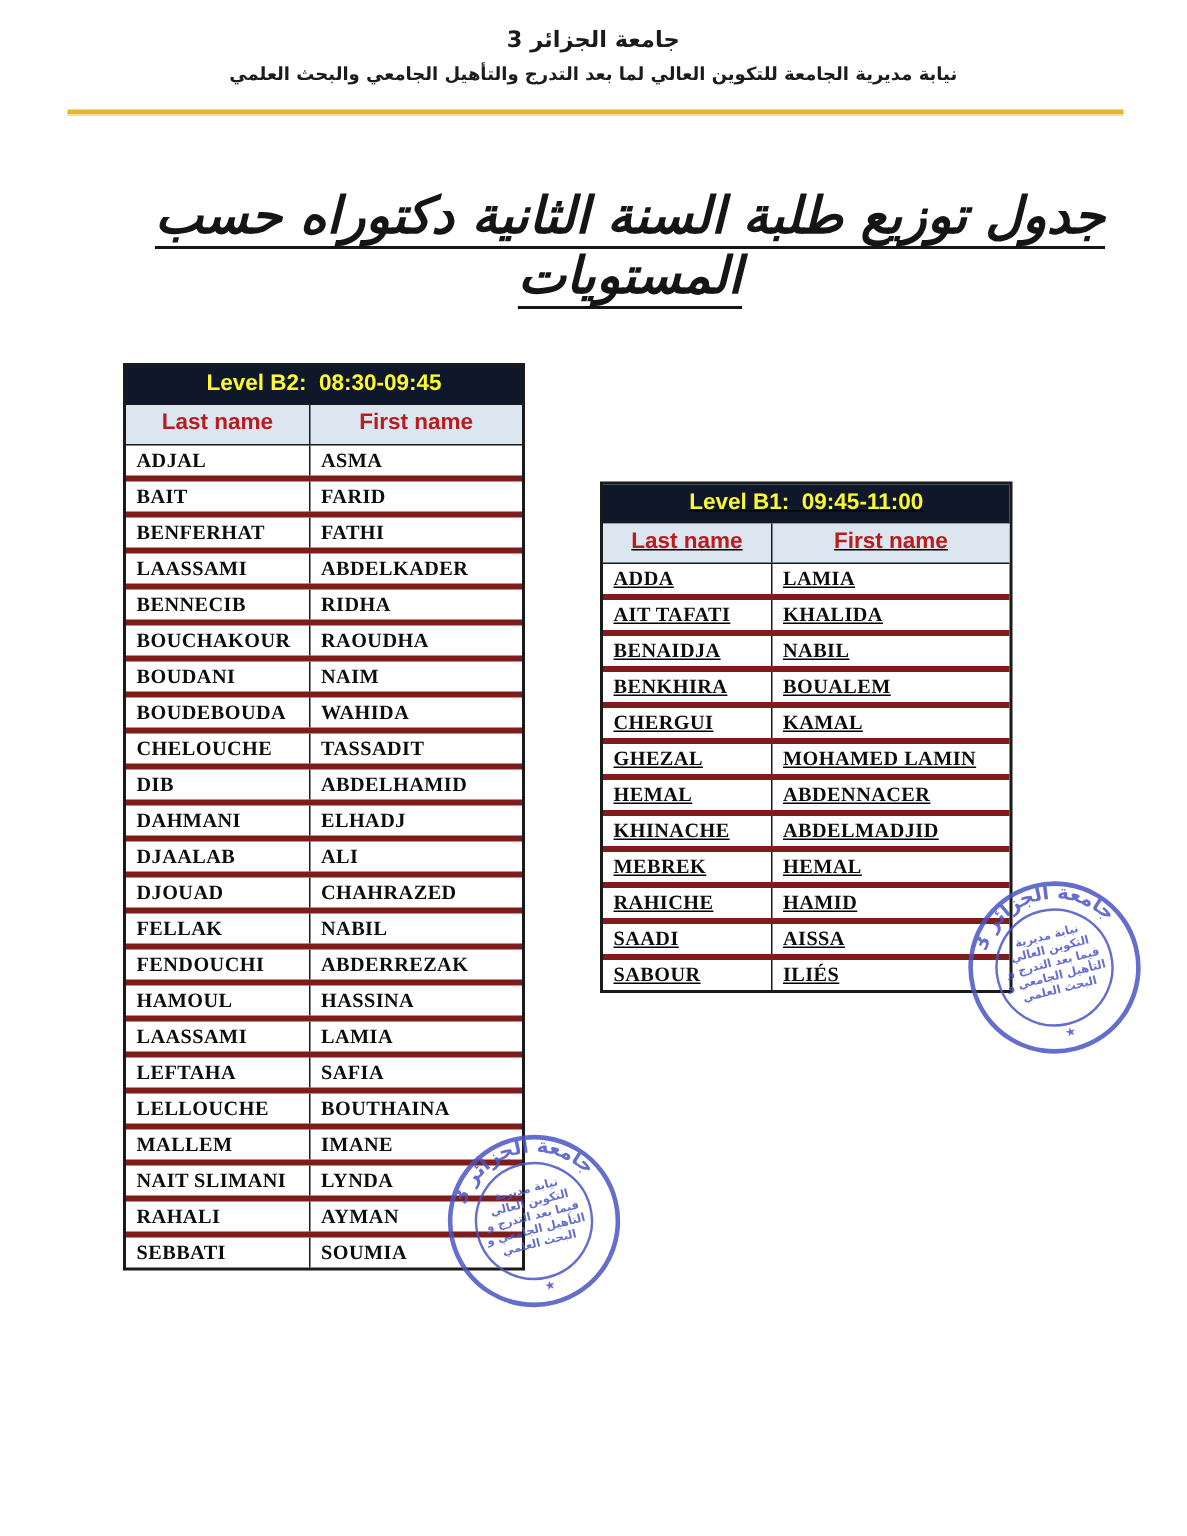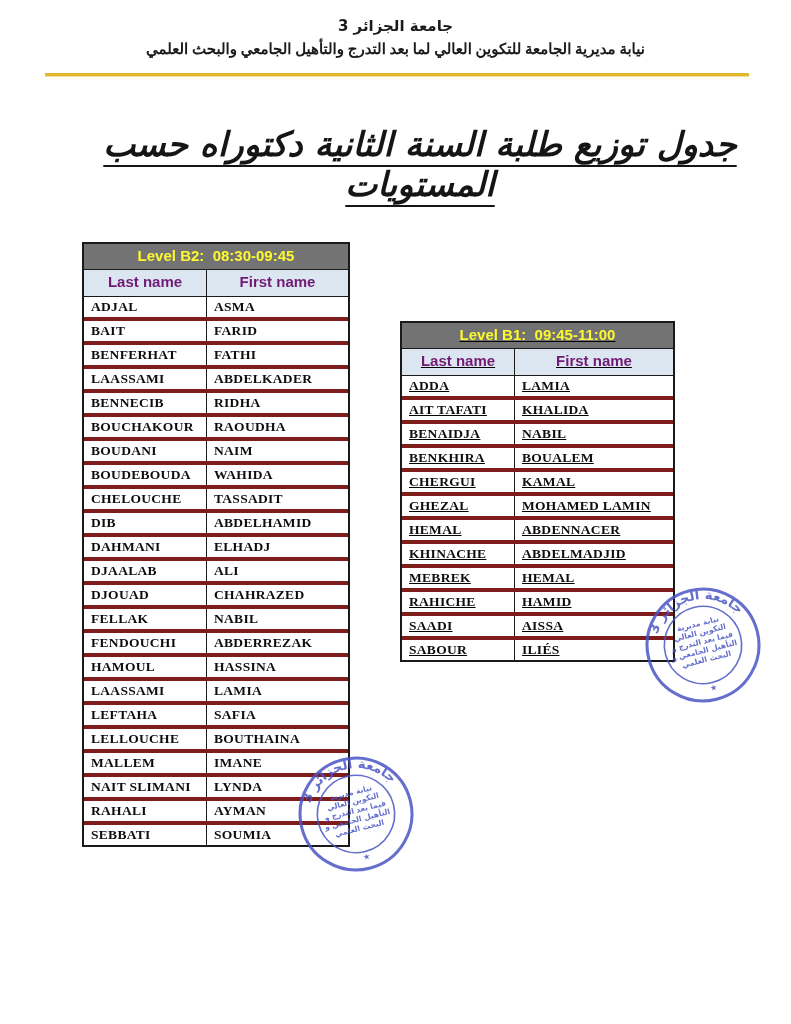--- a/index.html
+++ b/index.html
@@ -10,21 +10,21 @@
     overflow:hidden;
   }
   
   .doc-header{
     position:absolute;top:14px;left:0;width:791px;
     text-align:center;direction:rtl;
     font-family:"DejaVu Sans",sans-serif;
     color:#1b1b1b;
   }
   .doc-header .uni{font-size:15px;font-weight:bold;line-height:24px;}
-  .doc-header .dept{font-size:15px;font-weight:bold;line-height:22px;font-family:Liberation Serif, serif;}
+  .doc-header .dept{font-size:12px;font-weight:bold;line-height:22px;}
   .gold-rule{
     position:absolute;top:73px;left:45px;width:704px;height:3px;
     background:#e3b72a;border-bottom:1px solid #f0e1a6;
   }
   
   .doc-title{
     position:absolute;top:124px;left:50px;width:740px;
     text-align:center;direction:rtl;
     font-family:"DejaVu Sans",sans-serif;
     font-size:34px;font-weight:bold;font-style:italic;
@@ -37,29 +37,29 @@
   .doc-table{
     position:absolute;
     border:2px solid #1a1a1a;
     box-sizing:border-box;
     background:#fff;
   }
   .t-b2{left:82px;top:242px;width:268px;}
   .t-b1{left:400px;top:321px;width:275px;text-decoration:underline;}
   .lvl{
     height:24.5px;line-height:24.5px;
-    background:#737373;color:#fdf931;
+    background:#0f172a;color:#fdf931;
     font-weight:bold;font-size:15px;text-align:center;
     border-bottom:1.5px solid #1a1a1a;
     white-space:pre;
   }
   .sub{display:flex;background:#dce6f1;border-bottom:1.5px solid #1a1a1a;}
   .sub-cell{
     height:26px;line-height:23.5px;
-    color:#701a75;font-weight:bold;font-size:15px;text-align:center;
+    color:#b91c1c;font-weight:bold;font-size:15px;text-align:center;
     box-sizing:border-box;
   }
   .row{display:flex;border-bottom:4px solid #7f1d1d;}
   .rows .row:last-child{border-bottom:none;}
   .cell{
     height:20px;line-height:20px;
     font-family:"Liberation Serif",serif;
     font-weight:bold;font-size:13.5px;letter-spacing:.3px;
     color:#0d0d0d;
     padding-left:7px;box-sizing:border-box;

